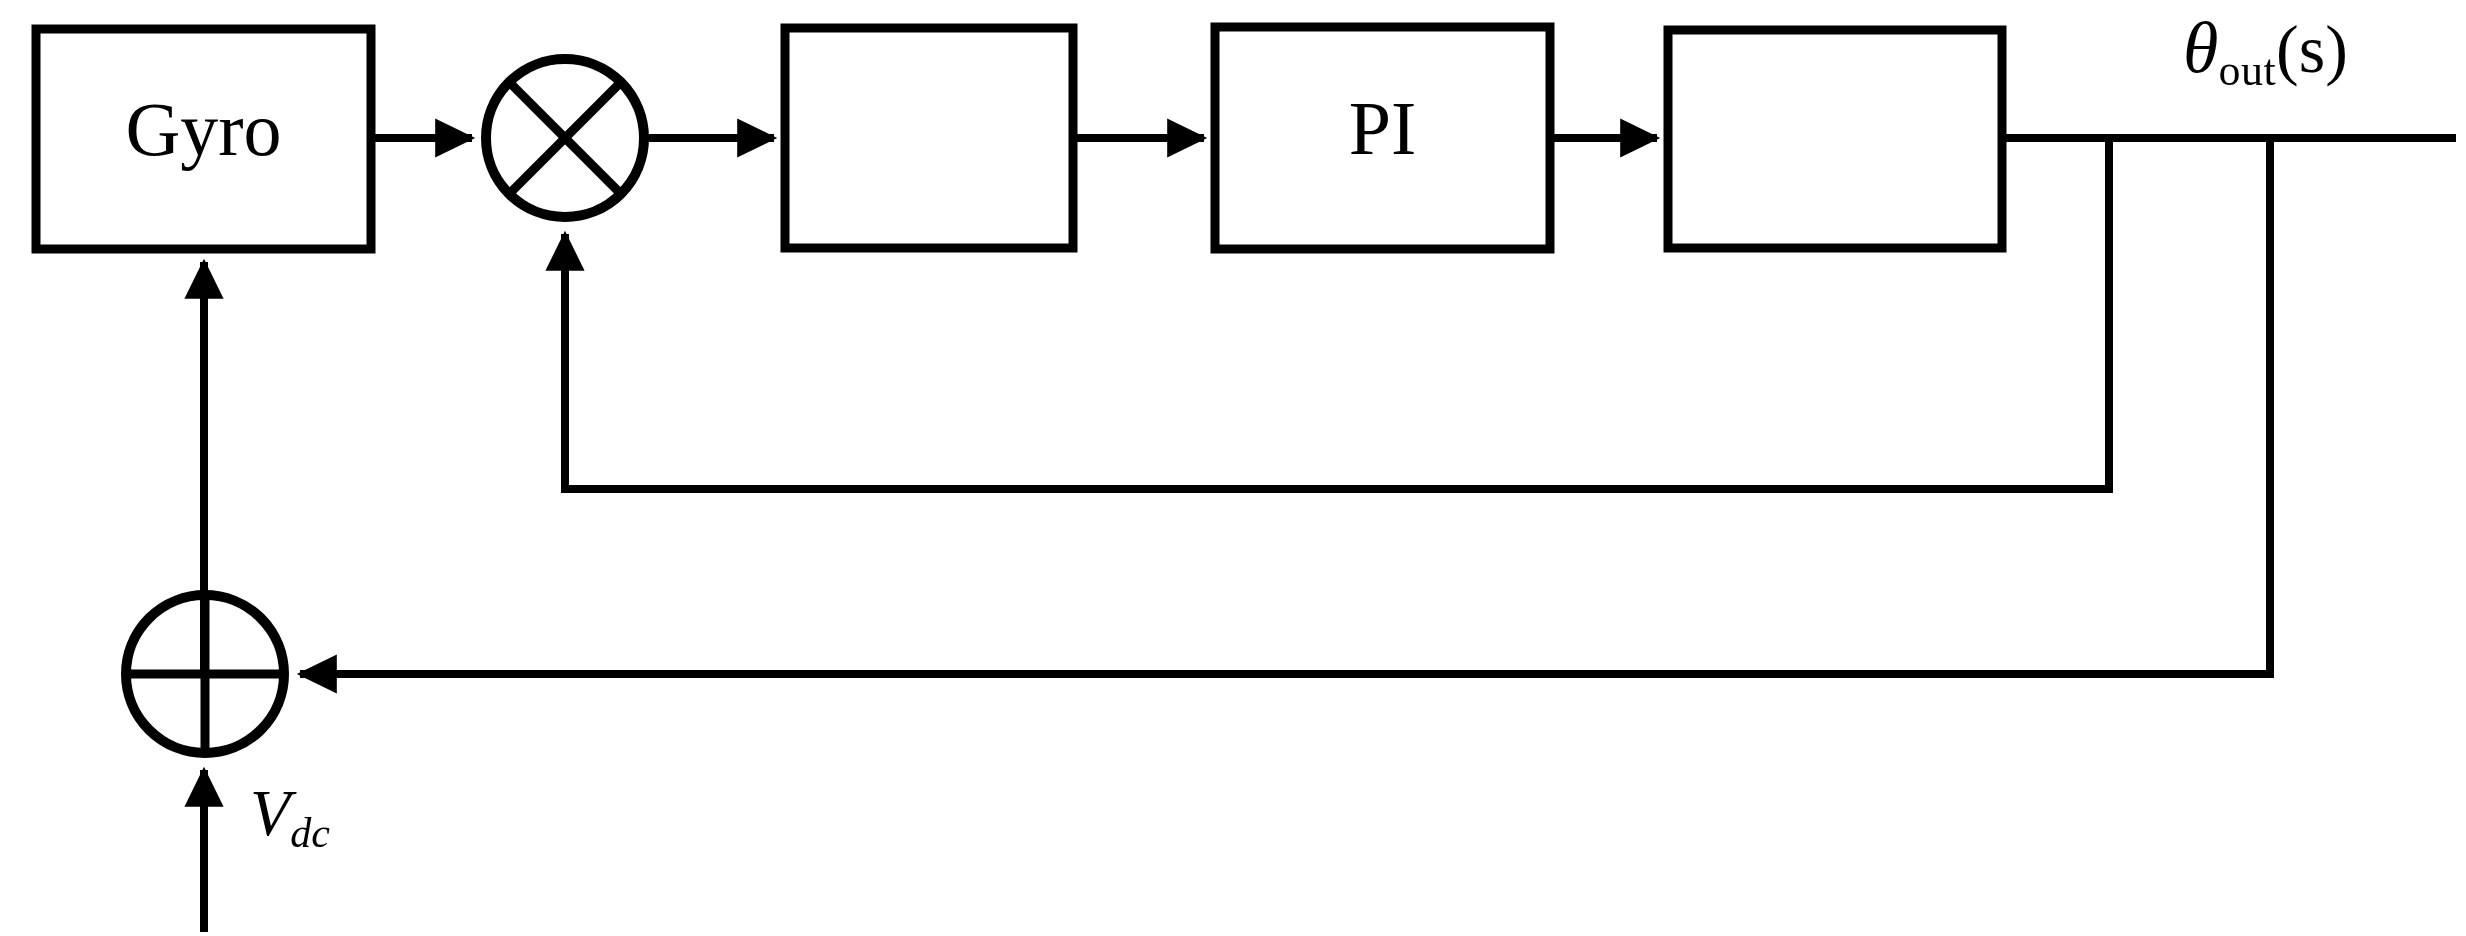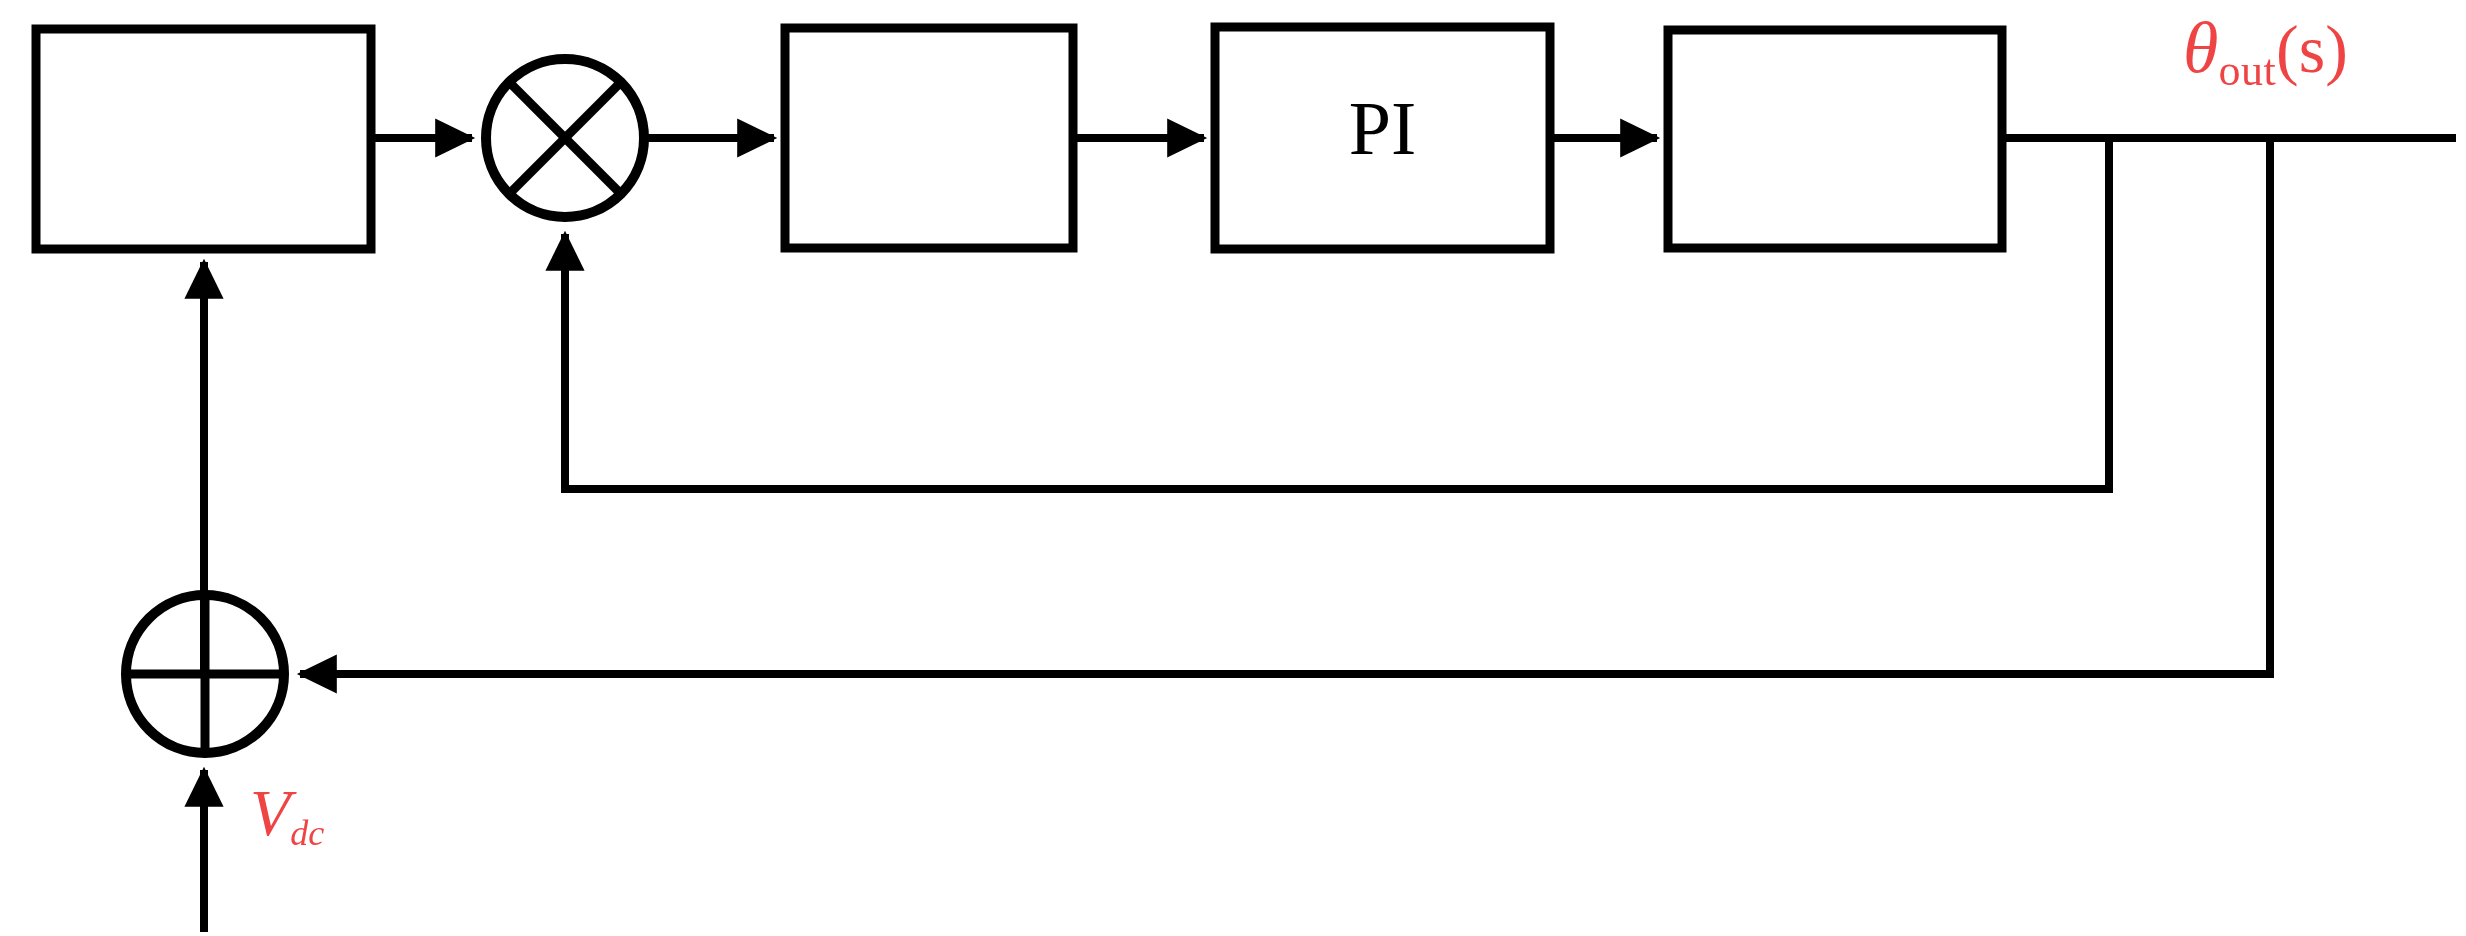--- a/index.html
+++ b/index.html
@@ -34,21 +34,21 @@
     color: #000000;
     white-space: nowrap;
     text-align: center;
     line-height: 1;
     -webkit-user-select: none;
     user-select: none;
   }
   .math-label {
     position: absolute;
     font-family: "Liberation Serif", "DejaVu Serif", serif;
-    color: #ef4444;
+    color: #000000;
     white-space: nowrap;
     line-height: 1;
   }
   #theta-out-label {
     left: 2183px;
     top: 12px;
     font-size: 68px;
   }
   #theta-out-label .sym {
     font-style: italic;
@@ -66,21 +66,21 @@
   #vdc-label {
     left: 250px;
     top: 780px;
     font-size: 66px;
   }
   #vdc-label .sym {
     font-style: italic;
   }
   #vdc-label .sub {
     font-style: italic;
-    font-size: 36px;
+    font-size: 42px;
     vertical-align: -0.28em;
   }
 </style>
 </head>
 <body>
 
 <div id="diagram-root">
 
   <svg id="diagram-svg" viewBox="0 0 2466 936" xmlns="http://www.w3.org/2000/svg">
 
@@ -119,20 +119,21 @@
 
       <path d="M 2270 138 L 2270 674 L 300 674" marker-end="url(#arrowhead)"></path>
 
       <line x1="204" y1="674" x2="204" y2="262" marker-end="url(#arrowhead)"></line>
 
       <line x1="204" y1="932" x2="204" y2="770" marker-end="url(#arrowhead)"></line>
 
     </g>
   </svg>
 
+  <div class="blk-label" style="left:36px; top:91px; width:335px;">Gyro</div>
 
 
   <div class="blk-label" style="left:1215px; top:90px; width:335px;">PI</div>
 
 
   <div class="math-label" id="theta-out-label">
     <span class="sym">θ</span><span class="sub">out</span><span class="paren">(s)</span>
   </div>
 
   <div class="math-label" id="vdc-label">

